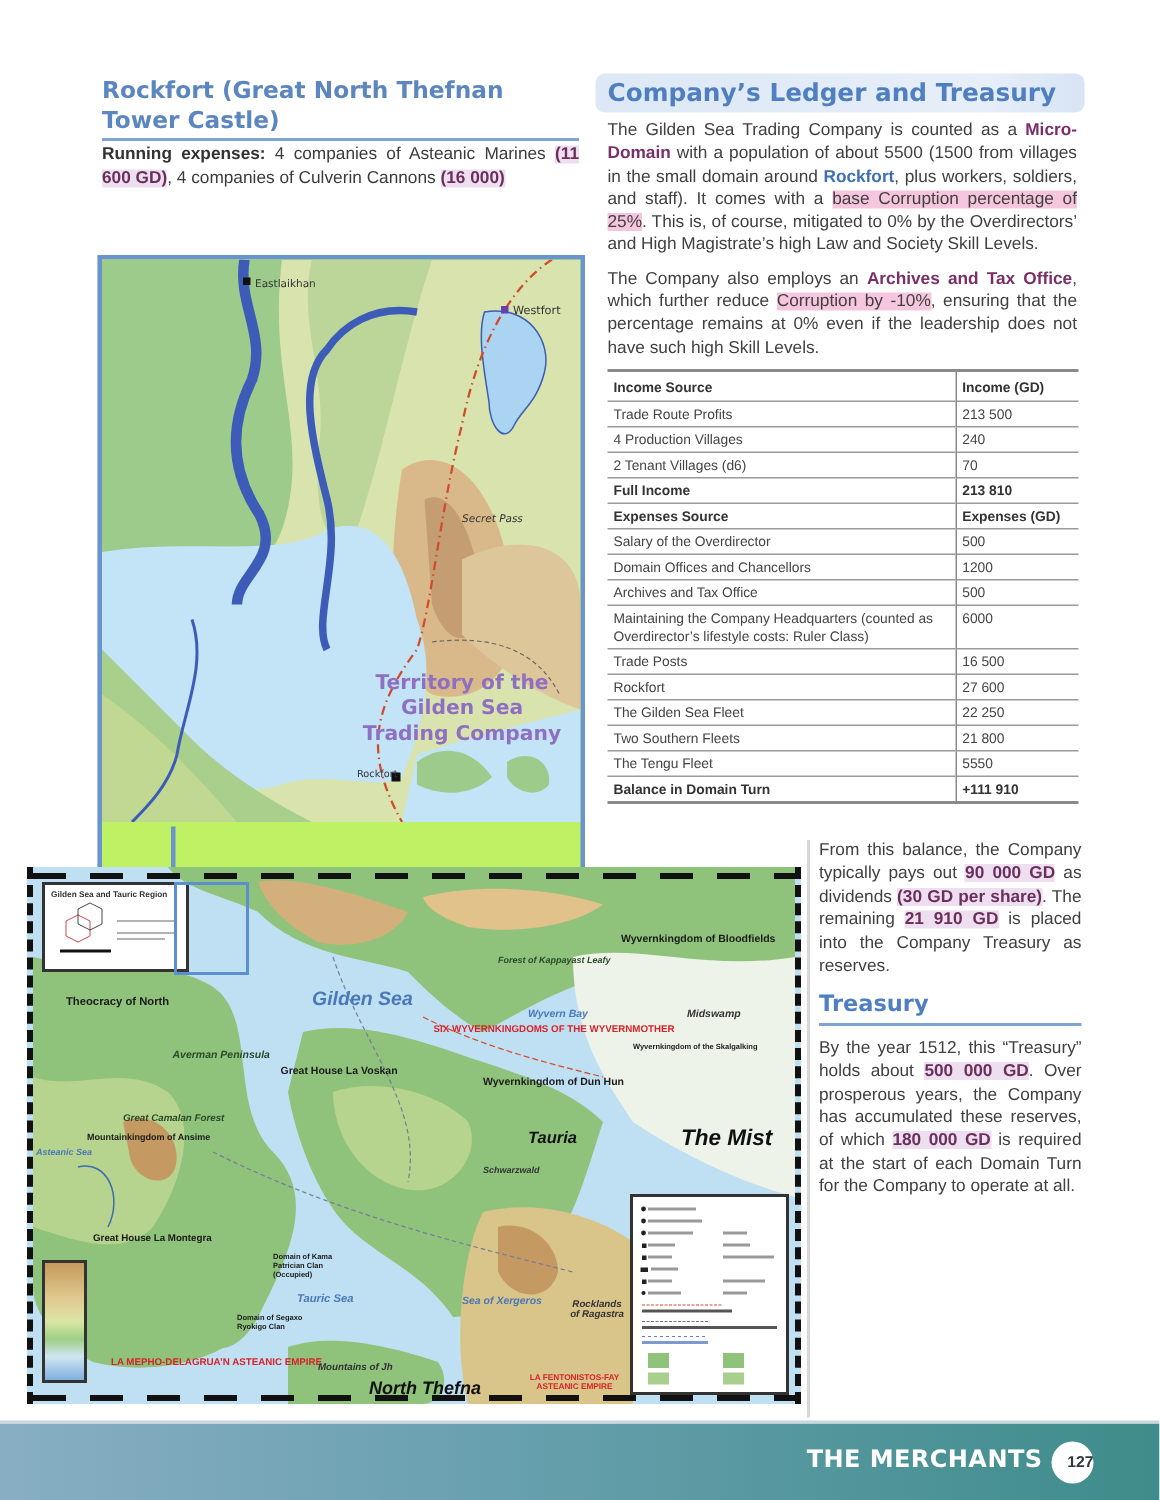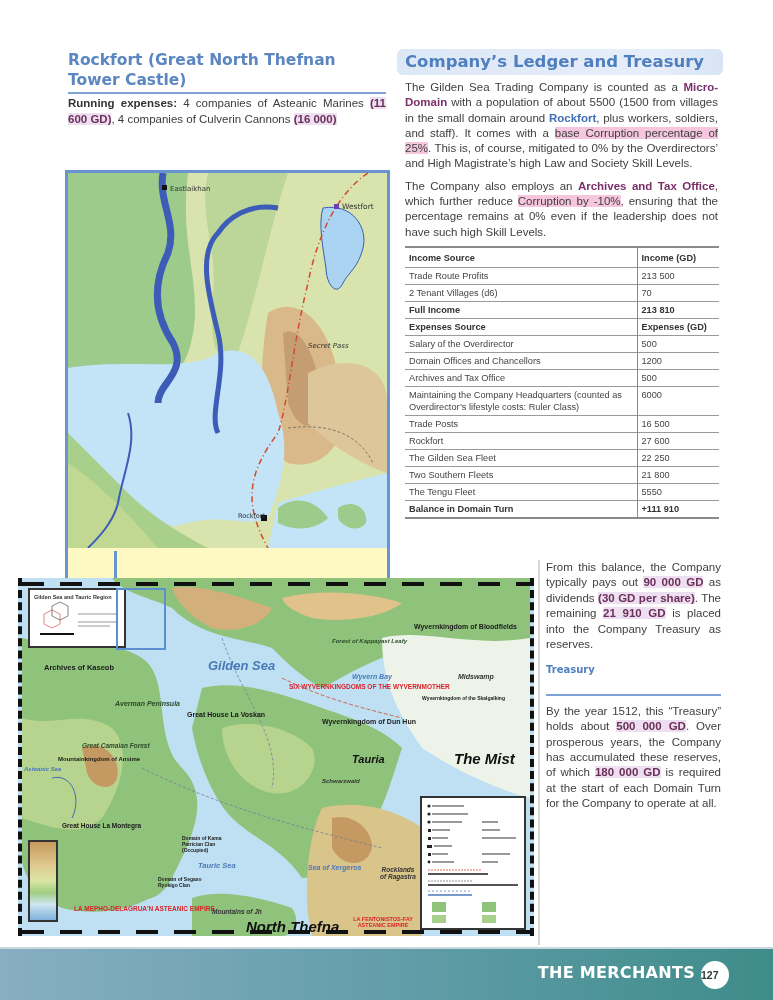--- a/index.html
+++ b/index.html
@@ -8,21 +8,21 @@
 
   .sec-head { position: absolute; left: 68px; top: 50px; width: 318px; font-family: "DejaVu Sans", sans-serif; font-weight: bold; font-size: 15.5px; line-height: 20px; color: #5b86c0; padding-bottom: 2px; border-bottom: 2px solid #7fa3d4; }
   .rock-info { position: absolute; left: 68px; top: 95px; width: 318px; font-size: 11.5px; line-height: 16px; color: #3b3b3b; }
   .rock-info .lbl { font-weight: bold; color: #333; }
   .rock-info .blue { font-weight: bold; color: #4d79b9; }
   .rock-info p { text-align: justify; }
   .hl { background: #eddff0; color: #6b2f5b; font-weight: bold; }
   .hlpink { background: #f5c6de; }
 
   
-  .inset-map { position: absolute; left: 65px; top: 170px; width: 325px; height: 451px; border: 3px solid #6a94cf; background: #fef9c3; overflow: hidden; }
+  .inset-map { position: absolute; left: 65px; top: 170px; width: 325px; height: 451px; border: 3px solid #6a94cf; background: #bef264; overflow: hidden; }
   .inset-map svg { display: block; }
   .connector { position: absolute; left: 114px; top: 551px; width: 3px; height: 45px; background: #6a94cf; }
 
   
   .ledger-head { position: absolute; left: 397px; top: 49px; width: 326px; height: 26px; background: linear-gradient(to right, #dde8f6 0%, #e6eef9 80%, #d7e4f4 100%); border-radius: 6px; font-family: "DejaVu Sans", sans-serif; font-weight: bold; font-size: 16.5px; color: #4f7fc0; padding-left: 8px; line-height: 26px; }
   .ledger-body { position: absolute; left: 405px; top: 80px; width: 313px; font-size: 11.5px; line-height: 15.3px; color: #404040; }
   .ledger-body p { text-align: justify; margin-bottom: 7px; }
   .purple-b { color: #7a2f6a; font-weight: bold; }
   .blue-b { color: #3f6fb5; font-weight: bold; }
 
@@ -30,41 +30,41 @@
   table.ledger td { border-top: 1px solid #9a9a9a; padding: 2px 4px; height: 17px; vertical-align: top; line-height: 12px; }
   table.ledger tr:first-child td { border-top: 2px solid #8a8a8a; height: 20px; padding-top: 4px; }
   table.ledger tr:last-child td { border-bottom: 2px solid #8a8a8a; margin-top: 40px; }
   table.ledger td.c2 { width: 82px; border-left: 1px solid #8a8a8a; }
   table.ledger tr.bold td { font-weight: bold; color: #333; }
   table.ledger tr.tall td { height: 29px; }
 
   .divider-v { position: absolute; left: 538px; top: 560px; width: 2px; height: 385px; background: #d6d6d6; }
   .bottom-text { position: absolute; left: 546px; top: 560px; width: 175px; font-size: 11.5px; line-height: 15.4px; color: #404040; }
   .bottom-text p { text-align: justify; margin-bottom: 7px; }
-  .treas-head { font-family: "DejaVu Sans", sans-serif; font-weight: bold; font-size: 10px; color: #4f7fc0; border-bottom: 2px solid #7fa3d4; padding-bottom: 16px; margin: 10px 0 8px 0; }
+  .treas-head { font-family: "DejaVu Sans", sans-serif; font-weight: bold; font-size: 15px; color: #4f7fc0; border-bottom: 2px solid #7fa3d4; padding-bottom: 4px; margin: 10px 0 8px 0; }
 
   
   .big-map { position: absolute; left: 18px; top: 578px; width: 516px; height: 358px; background: #bfe0f3; overflow: hidden; border-left: 4px dashed #111; border-right: 4px dashed #111; }
   .big-map .dash-top, .big-map .dash-bot { position: absolute; left: 0; right: 0; height: 4px; background: repeating-linear-gradient(to right, #111 0 22px, transparent 22px 38px); }
   .big-map .dash-top { top: 4px; }
   .big-map .dash-bot { bottom: 2px; }
   .map-lbl { position: absolute; font-weight: bold; font-size: 7px; color: #1a1a1a; white-space: nowrap; }
   .map-lbl.sea { font-style: italic; color: #4a78b8; font-weight: bold; }
   .map-lbl.red { color: #d8232a; }
   .map-lbl.big { font-size: 15px; font-style: italic; color: #111; }
   .map-legend-tl { position: absolute; left: 6px; top: 10px; width: 98px; height: 60px; background: #fff; border: 2px solid #333; font-size: 5px; padding: 4px; }
   .map-legend-tl .ttl { font-size: 5.5px; font-weight: bold; color: #333; }
   .map-legend-br { position: absolute; left: 398px; top: 218px; width: 106px; height: 134px; background: #fff; border: 2px solid #333; }
   .map-legend-bl { position: absolute; left: 6px; top: 262px; width: 30px; height: 82px; background: linear-gradient(#c59a5c 0%, #e0c98f 30%, #d9e6a4 50%, #9fce84 65%, #cfe6f2 80%, #7fb0dc 100%); border: 2px solid #333; }
   .inset-rect { position: absolute; left: 94px; top: 10px; width: 50px; height: 62px; border: 2px solid #5b8fd0; }
 
   
   .footer { position: absolute; left: 0; top: 947px; width: 773px; height: 53px; background: linear-gradient(to right, #88aec3 0%, #6aa1b0 40%, #3e8c8a 100%); border-top: 2px solid #c8d8dc; }
   .footer-title { position: absolute; right: 78px; top: 14px; font-family: "DejaVu Sans", sans-serif; font-weight: bold; font-size: 16px; color: #ffffff; letter-spacing: 0.3px; }
-  .page-num { position: absolute; right: 44px; top: 12px; width: 28px; height: 28px; border-radius: 50%; background: #ffffff; color: #2f3a3a; font-size: 10.5px; text-align: left; line-height: 28px; font-weight: bold; }
+  .page-num { position: absolute; right: 44px; top: 12px; width: 28px; height: 28px; border-radius: 50%; background: #ffffff; color: #2f3a3a; font-size: 10.5px; text-align: right; line-height: 28px; font-weight: bold; }
 </style>
 </head>
 <body>
 
 <h2 class="sec-head">Rockfort (Great North Thefnan Tower Castle)</h2>
 <div class="rock-info">
   <p>
     <span class="lbl">Running expenses:</span><span> 4 companies of Asteanic Marines </span><span class="hl">(11 600 GD)</span><span>, 4 companies of Culverin Cannons </span><span class="hl">(16 000)</span>
   </p>
 </div>
@@ -90,38 +90,43 @@
     <path d="M300 0 C270 20 250 60 240 110 C225 170 220 230 210 260 C180 300 175 330 200 375" fill="none" stroke="#d24a2a" stroke-width="1.5" stroke-dasharray="6 3 1 3"></path>
     <path d="M220 255 C260 250 290 260 305 290" fill="none" stroke="#666" stroke-width="0.8" stroke-dasharray="3 2"></path>
     <rect x="94" y="12" width="5" height="5" fill="#111"></rect>
     <rect x="266" y="31" width="5" height="5" fill="#6b3fb0"></rect>
     <rect x="193" y="342" width="6" height="6" fill="#111"></rect>
     <text x="102" y="18" font-size="7" fill="#333" font-family="DejaVu Sans, sans-serif">Eastlaikhan</text>
     <text x="274" y="36" font-size="7.5" fill="#333" font-family="DejaVu Sans, sans-serif">Westfort</text>
     <text x="240" y="175" font-size="7" font-style="italic" fill="#333" font-family="DejaVu Sans, sans-serif">Secret Pass</text>
     <text x="170" y="345" font-size="6.5" fill="#333" font-family="DejaVu Sans, sans-serif">Rockfort</text>
   </svg>
+  <div style="position:absolute; left:170px; top:274px; width:140px; text-align:center; font-family:'DejaVu Sans',sans-serif; font-weight:bold; font-size:13.5px; line-height:17px; color:#8f6fc2;">Territory of the Gilden Sea Trading Company</div>
 </div>
 <div class="connector"></div>
 
 <h2 class="ledger-head">Company’s Ledger and Treasury</h2>
 <div class="ledger-body">
   <p><span>The Gilden Sea Trading Company is counted as a </span><span class="purple-b">Micro-Domain</span><span> with a population of about 5500 (1500 from villages in the small domain around </span><span class="blue-b">Rockfort</span><span>, plus workers, soldiers, and staff). It comes with a </span><span class="hlpink">base Corruption percentage of 25%</span><span>. This is, of course, mitigated to 0% by the Overdirectors’ and High Magistrate’s high Law and Society Skill Levels.</span></p>
   <p><span>The Company also employs an </span><span class="purple-b">Archives and Tax Office</span><span>, which further reduce </span><span class="hlpink">Corruption by -10%</span><span>, ensuring that the percentage remains at 0% even if the leadership does not have such high Skill Levels.</span></p>
 </div>
 
 <table class="ledger">
   <tbody>
     <tr class="bold">
         <td>Income Source</td>
         <td class="c2">Income (GD)</td>
       </tr>
     <tr>
         <td>Trade Route Profits</td>
         <td class="c2">213 500</td>
+      </tr>
+    <tr>
+        <td>4 Production Villages</td>
+        <td class="c2">240</td>
       </tr>
     <tr>
         <td>2 Tenant Villages (d6)</td>
         <td class="c2">70</td>
       </tr>
     <tr class="bold">
         <td>Full Income</td>
         <td class="c2">213 810</td>
       </tr>
     <tr class="bold">
@@ -208,21 +213,21 @@
       <polygon points="10,14 18,10 26,14 26,24 18,28 10,24" fill="none" stroke="#c33" stroke-width="0.6"></polygon>
       <polygon points="18,6 26,2 34,6 34,16 26,20 18,16" fill="none" stroke="#333" stroke-width="0.6"></polygon>
       <line x1="6" y1="34" x2="40" y2="34" stroke="#111" stroke-width="2"></line>
       <line x1="44" y1="14" x2="84" y2="14" stroke="#999" stroke-width="1"></line>
       <line x1="44" y1="22" x2="84" y2="22" stroke="#999" stroke-width="1"></line>
       <line x1="44" y1="26" x2="76" y2="26" stroke="#999" stroke-width="1"></line>
     </svg>
   </div>
   <div class="inset-rect"></div>
 
-  <span class="map-lbl" style="left:22px;top:85px;font-size:7.5px;">Archives of Kaseob</span>
+  <span class="map-lbl" style="left:22px;top:85px;font-size:7.5px;">Theocracy of North</span>
   <span class="map-lbl sea" style="left:186px;top:80px;font-size:13px;text-align:center;">Gilden Sea</span>
   <span class="map-lbl sea" style="left:93px;top:122px;font-size:7px;color:#2a4a2a;">Averman Peninsula</span>
   <span class="map-lbl" style="left:165px;top:133px;">Great House La Voskan</span>
   <span class="map-lbl sea" style="left:60px;top:164px;font-size:6.5px;color:#2a4a2a;">Great Camalan Forest</span>
   <span class="map-lbl" style="left:36px;top:178px;font-size:6px;">Mountainkingdom of Ansime</span>
   <span class="map-lbl sea" style="left:2px;top:188px;font-size:6px;">Asteanic Sea</span>
   <span class="map-lbl" style="left:392px;top:45px;">Wyvernkingdom of Bloodfields</span>
   <span class="map-lbl sea" style="left:310px;top:60px;font-size:6px;color:#2a4a2a;">Forest of Kappayast Leafy</span>
   <span class="map-lbl sea" style="left:330px;top:95px;font-size:7px;">Wyvern Bay</span>
   <span class="map-lbl sea" style="left:436px;top:95px;font-size:7px;color:#333;">Midswamp</span>
@@ -232,21 +237,21 @@
   <span class="map-lbl sea" style="left:330px;top:175px;font-size:11px;color:#111;">Tauria</span>
   <span class="map-lbl big" style="left:432px;top:172px;font-size:15px;">The Mist</span>
   <span class="map-lbl" style="left:40px;top:244px;font-size:6.5px;">Great House La Montegra</span>
   <span class="map-lbl" style="left:160px;top:257px;font-size:5px;width:60px;white-space:normal;">Domain of Kama Patrician Clan (Occupied)</span>
   <span class="map-lbl sea" style="left:176px;top:283px;font-size:7.5px;">Tauric Sea</span>
   <span class="map-lbl" style="left:136px;top:298px;font-size:5px;width:56px;white-space:normal;">Domain of Segaxo Ryokigo Clan</span>
   <span class="map-lbl red" style="left:52px;top:327px;font-size:6.5px;">LA MEPHO-DELAGRUA’N ASTEANIC EMPIRE</span>
   <span class="map-lbl sea" style="left:286px;top:286px;font-size:7px;">Sea of Xergeros</span>
   <span class="map-lbl sea" style="left:356px;top:288px;font-size:6.5px;color:#333;width:40px;white-space:normal;text-align:center;">Rocklands of Ragastra</span>
   <span class="map-lbl sea" style="left:190px;top:330px;font-size:6.5px;color:#333;">Mountains of Jh</span>
-  <span class="map-lbl big" style="left:224px;top:340px;font-size:15px;">North Thefna</span>
+  <span class="map-lbl big" style="left:224px;top:340px;font-size:12px;">North Thefna</span>
   <span class="map-lbl red" style="left:326px;top:338px;font-size:5.5px;width:70px;white-space:normal;text-align:center;">LA FENTONISTOS-FAY ASTEANIC EMPIRE</span>
   <span class="map-lbl sea" style="left:300px;top:200px;font-size:6px;color:#333;">Schwarzwald</span>
 
   <div class="map-legend-br">
     <svg width="102" height="130">
       <g fill="#222">
         <circle cx="7" cy="8" r="1.6"></circle>
           <rect x="10" y="7" width="32" height="2" fill="#999"></rect>
         <circle cx="7" cy="16" r="1.6"></circle>
           <rect x="10" y="15" width="36" height="2" fill="#999"></rect>

